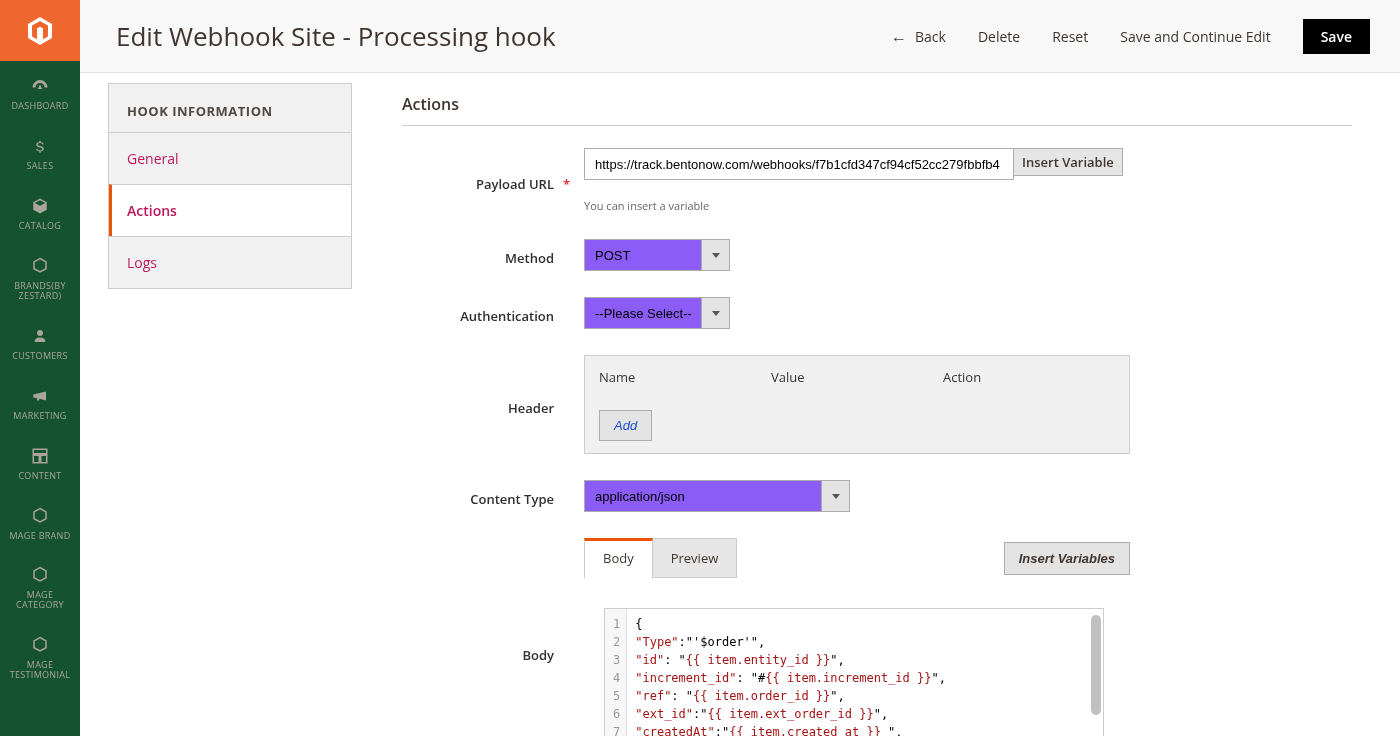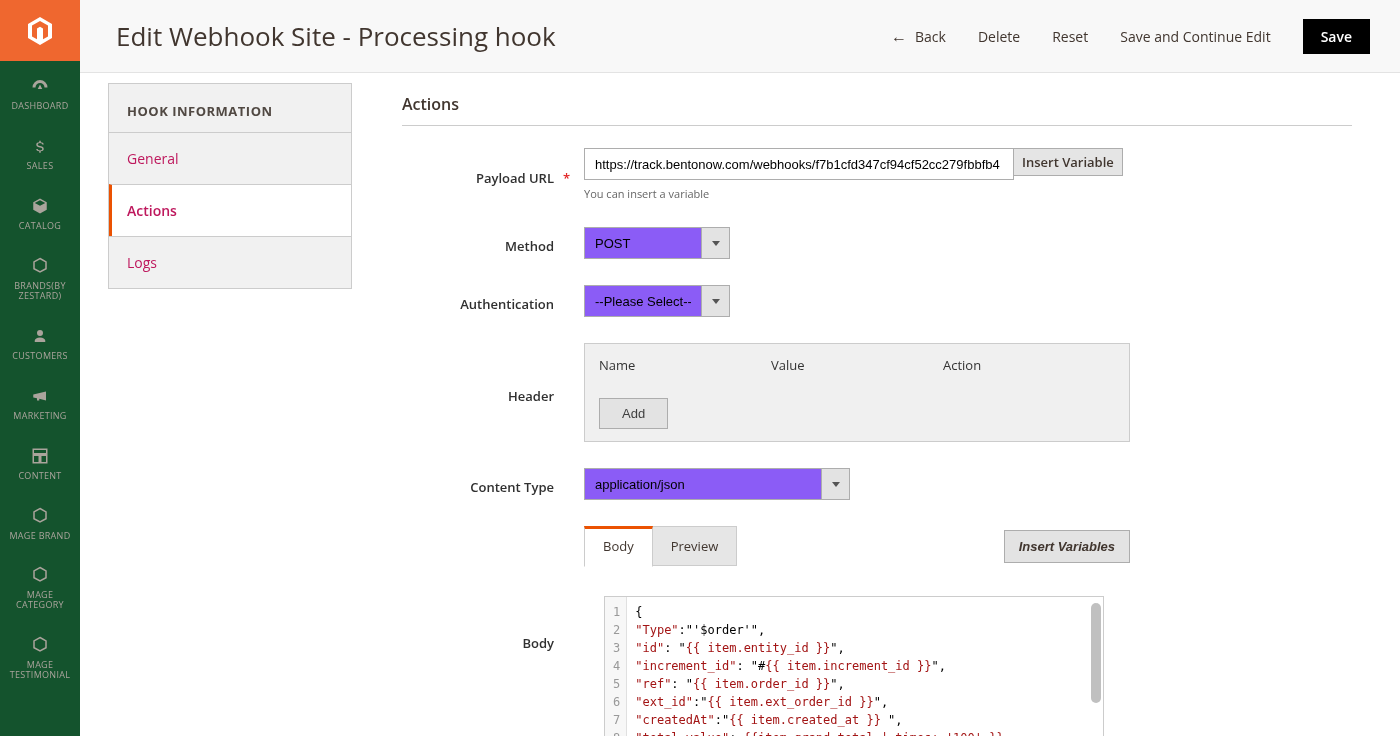--- a/index.html
+++ b/index.html
@@ -46,27 +46,27 @@
 .form-field { flex: 1; }
 
 .text-input { width: 430px; padding: 6px 10px; border: 1px solid #adadad; font-size: 13px; height: 32px; }
 .select-wrap { display: inline-flex; border: 1px solid #adadad; height: 32px; }
 .select-wrap select { border: none; padding: 0 10px; font-size: 13px; background: #8b5cf6; outline: none; -webkit-appearance: none; appearance: none; }
 .select-arrow { width: 28px; background: #e3e3e3; border-left: 1px solid #adadad; display: flex; align-items: center; justify-content: center; }
 .select-arrow::after { content: ""; border-left: 4px solid transparent; border-right: 4px solid transparent; border-top: 5px solid #555; }
 
 .input-with-button { display: inline-flex; }
 .side-button { padding: 0 8px; background: #e5e5e5; border: 1px solid #adadad; border-left: none; font-size: 13px; color: #41362f; cursor: pointer; height: 28px; display: flex; align-items: center; font-weight: 600; }
-.field-note { font-size: 11px; color: #666; margin-top: 6px; }
+.field-note { font-size: 11px; color: #666; margin-top: 18px; }
 
 .header-table { background: #f0f0f0; border: 1px solid #ccc; width: 546px; }
 .header-table-head { display: flex; padding: 12px 14px; }
 .header-table-head div { flex: 1; font-size: 13px; color: #333; }
 .header-table-body { padding: 12px 14px; }
-.add-button { background: #e3e3e3; border: 1px solid #adadad; padding: 7px 22px; font-size: 13px; color: #404040; cursor: pointer; }
+.add-button { background: #e3e3e3; border: 1px solid #adadad; padding: 7px 14px; font-size: 13px; color: #1d4ed8; cursor: pointer; font-style: italic; }
 
 .body-tabs-row { display: flex; align-items: center; width: 546px; }
 .body-tabs { display: flex; }
 .body-tab { padding: 10px 18px; background: #e6e6e6; border: 1px solid #ccc; font-size: 13px; cursor: pointer; color: #41362f; }
 .body-tab.active { background: #fff; border-top: 3px solid #eb5202; border-bottom: 1px solid #fff; margin-bottom: -1px; padding-top: 8px; }
 .body-tab + .body-tab { border-left: none; }
 .body-tabs-spacer { flex: 1; }
 .insert-vars-btn { background: #e3e3e3; border: 1px solid #adadad; padding: 8px 14px; font-size: 13px; color: #41362f; cursor: pointer; font-weight: 600; font-style: italic; }
 
 .code-editor { margin-top: 30px; border: 1px solid #ccc; width: 500px; margin-left: 20px; display: flex; font-family: Menlo, Consolas, monospace; font-size: 12px; background: #fff; position: relative; }

